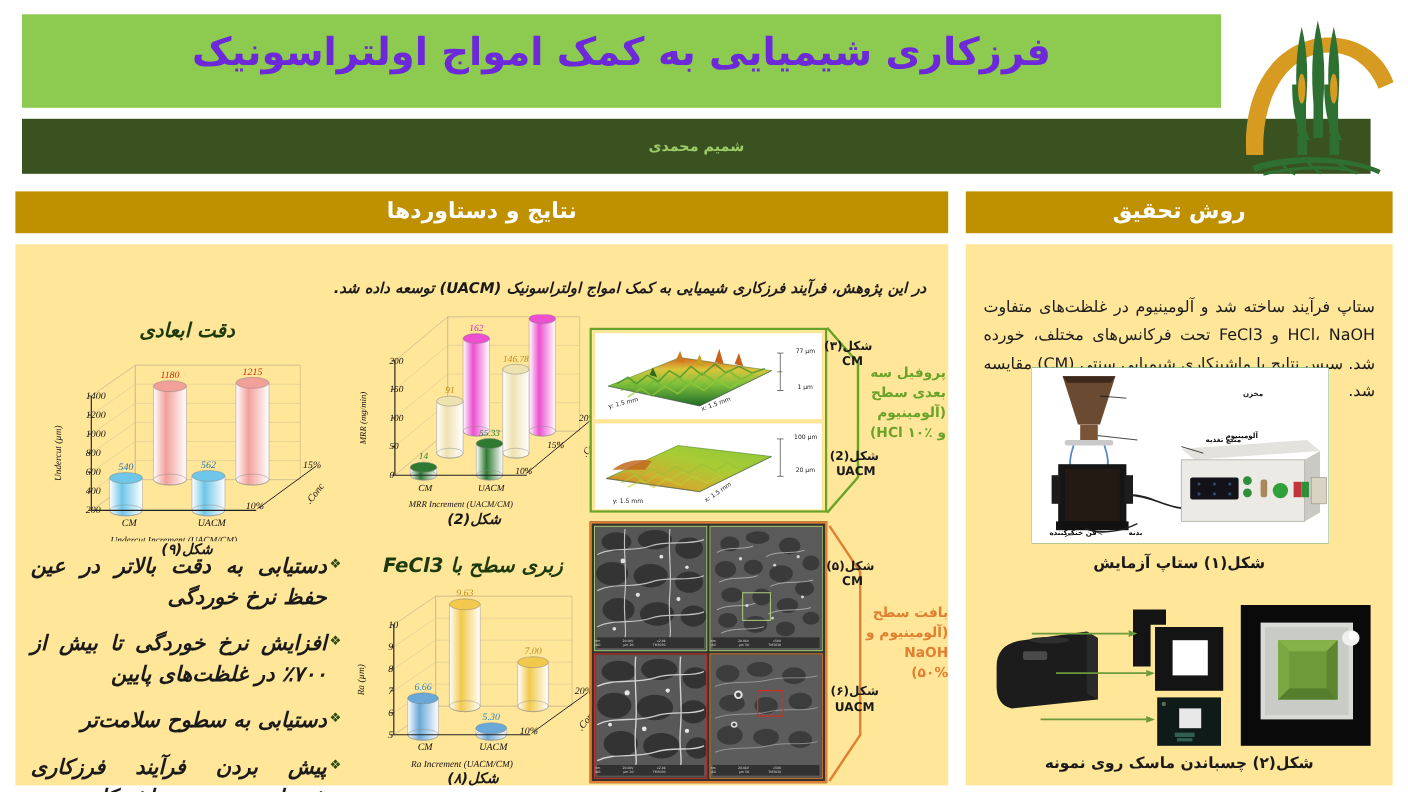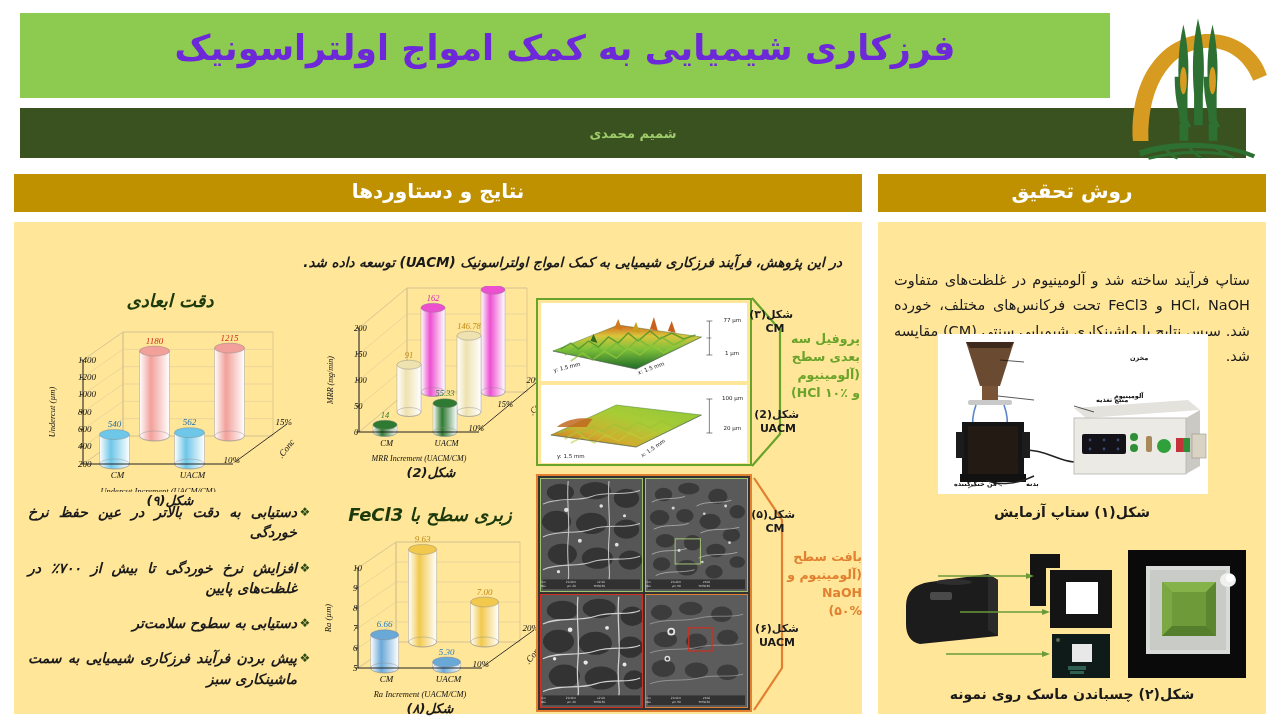--- a/index.html
+++ b/index.html
@@ -70,21 +70,21 @@
   .chart-fig-label {
     text-align: center; font-size: 13px; font-weight: bold; color: #1a1a1a;
     margin-top: 1px;
   }
   .chart-svg { display: block; margin: 0 auto; }
 
   
   .bullets { position: absolute; left: 14px; top: 280px; width: 285px; direction: rtl; }
   .bullet-row { display: flex; flex-direction: row; align-items: flex-start; margin-bottom: 15px; }
   .bullet-mark { color: #2d4a12; font-size: 12px; width: 16px; flex: 0 0 16px; text-align: center; padding-top: 3px; }
-  .bullet-text { flex: 1; font-size: 14px; font-weight: bold; color: #1a1a1a; text-align: justify; line-height: 1.45; }
+  .bullet-text { flex: 1; font-size: 19px; font-weight: bold; color: #1a1a1a; text-align: justify; line-height: 1.45; }
 
   
   .profile-group {
     position: absolute; left: 536px; top: 298px; width: 216px; height: 168px;
     border: 2px solid #6aa329; background: #FFE699; padding: 3px;
   }
   .profile-img { position: relative; width: 100%; height: 78px; background: #ffffff; overflow: hidden; }
   .profile-img + .profile-img { margin-top: 4px; }
   .profile-axis { position: absolute; font-size: 5.5px; color: #222; direction: ltr; white-space: nowrap; }
 

